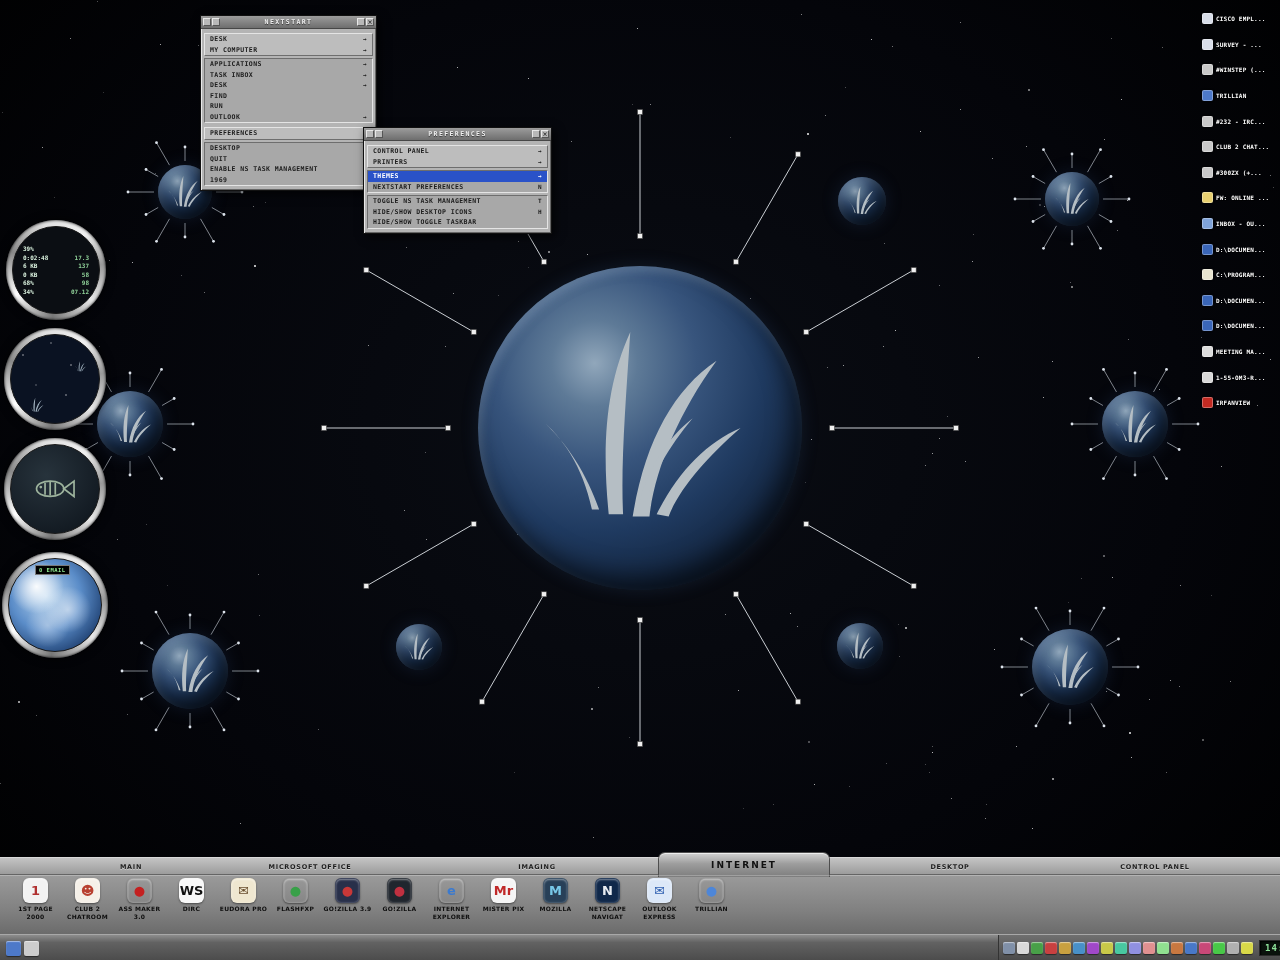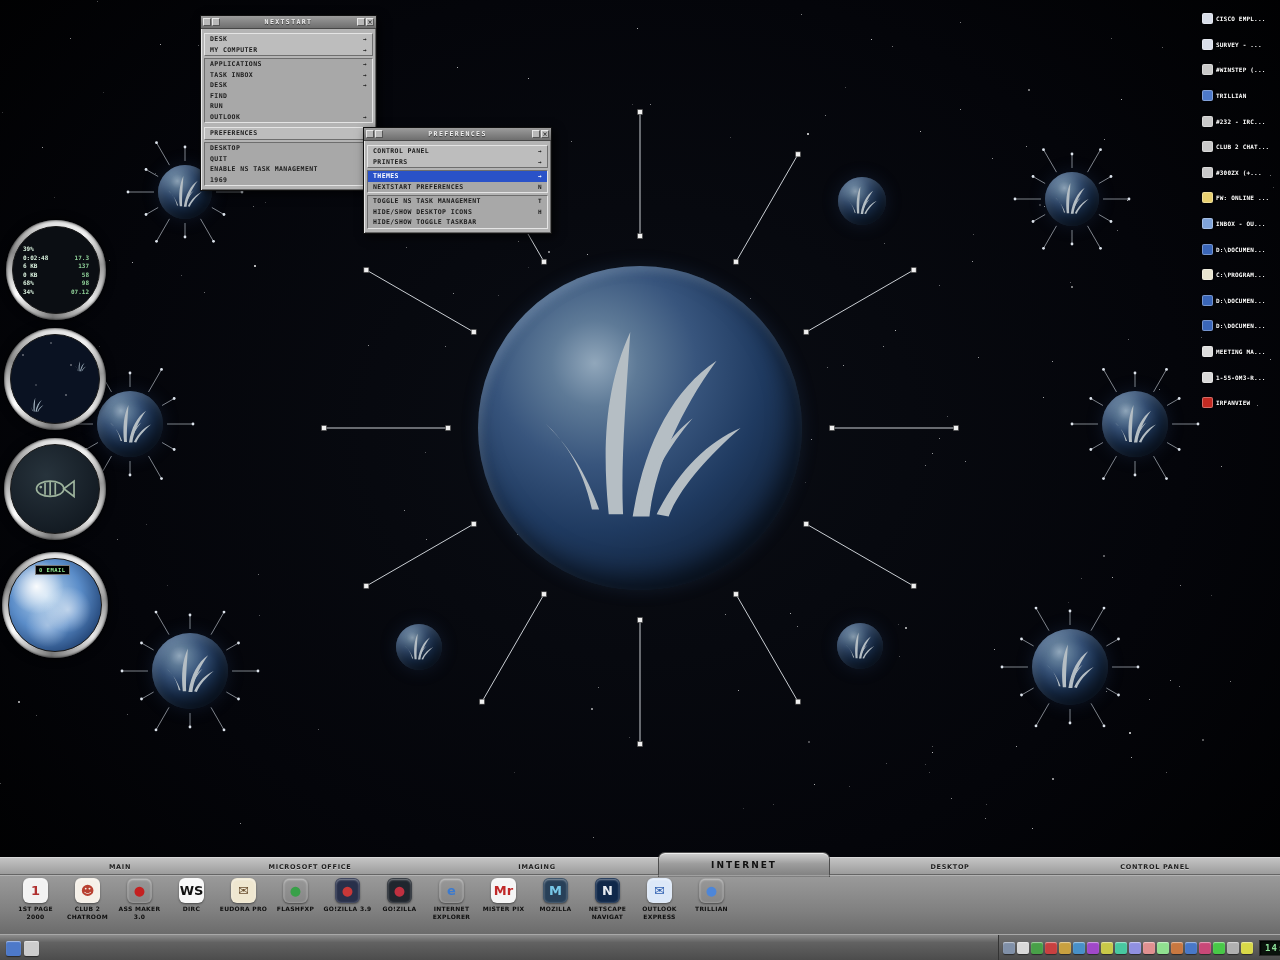--- a/index.html
+++ b/index.html
@@ -841,21 +841,21 @@
         <span class="lbl">1-55-OM3-R...</span>
       </div>
 
       <div class="dicon">
         <span class="ic" style="background: rgb(194, 42, 34);"></span>
         <span class="lbl">IRFANVIEW</span>
       </div>
     </div>
 
   <div id="bar">
-    <div class="tab-label" style="left:120px">MAIN</div>
+    <div class="tab-label" style="left:131px">MAIN</div>
     <div class="tab-label" style="left:310px">MICROSOFT OFFICE</div>
     <div class="tab-label" style="left:537px">IMAGING</div>
     <div class="tab-active" style="left:744px">INTERNET</div>
     <div class="tab-label" style="left:950px">DESKTOP</div>
     <div class="tab-label" style="left:1155px">CONTROL PANEL</div>
 
     <div id="dock-icons">
 
         <div class="dock-cell">
           <div class="dock-glyph" style="background: rgb(242, 242, 242);">

